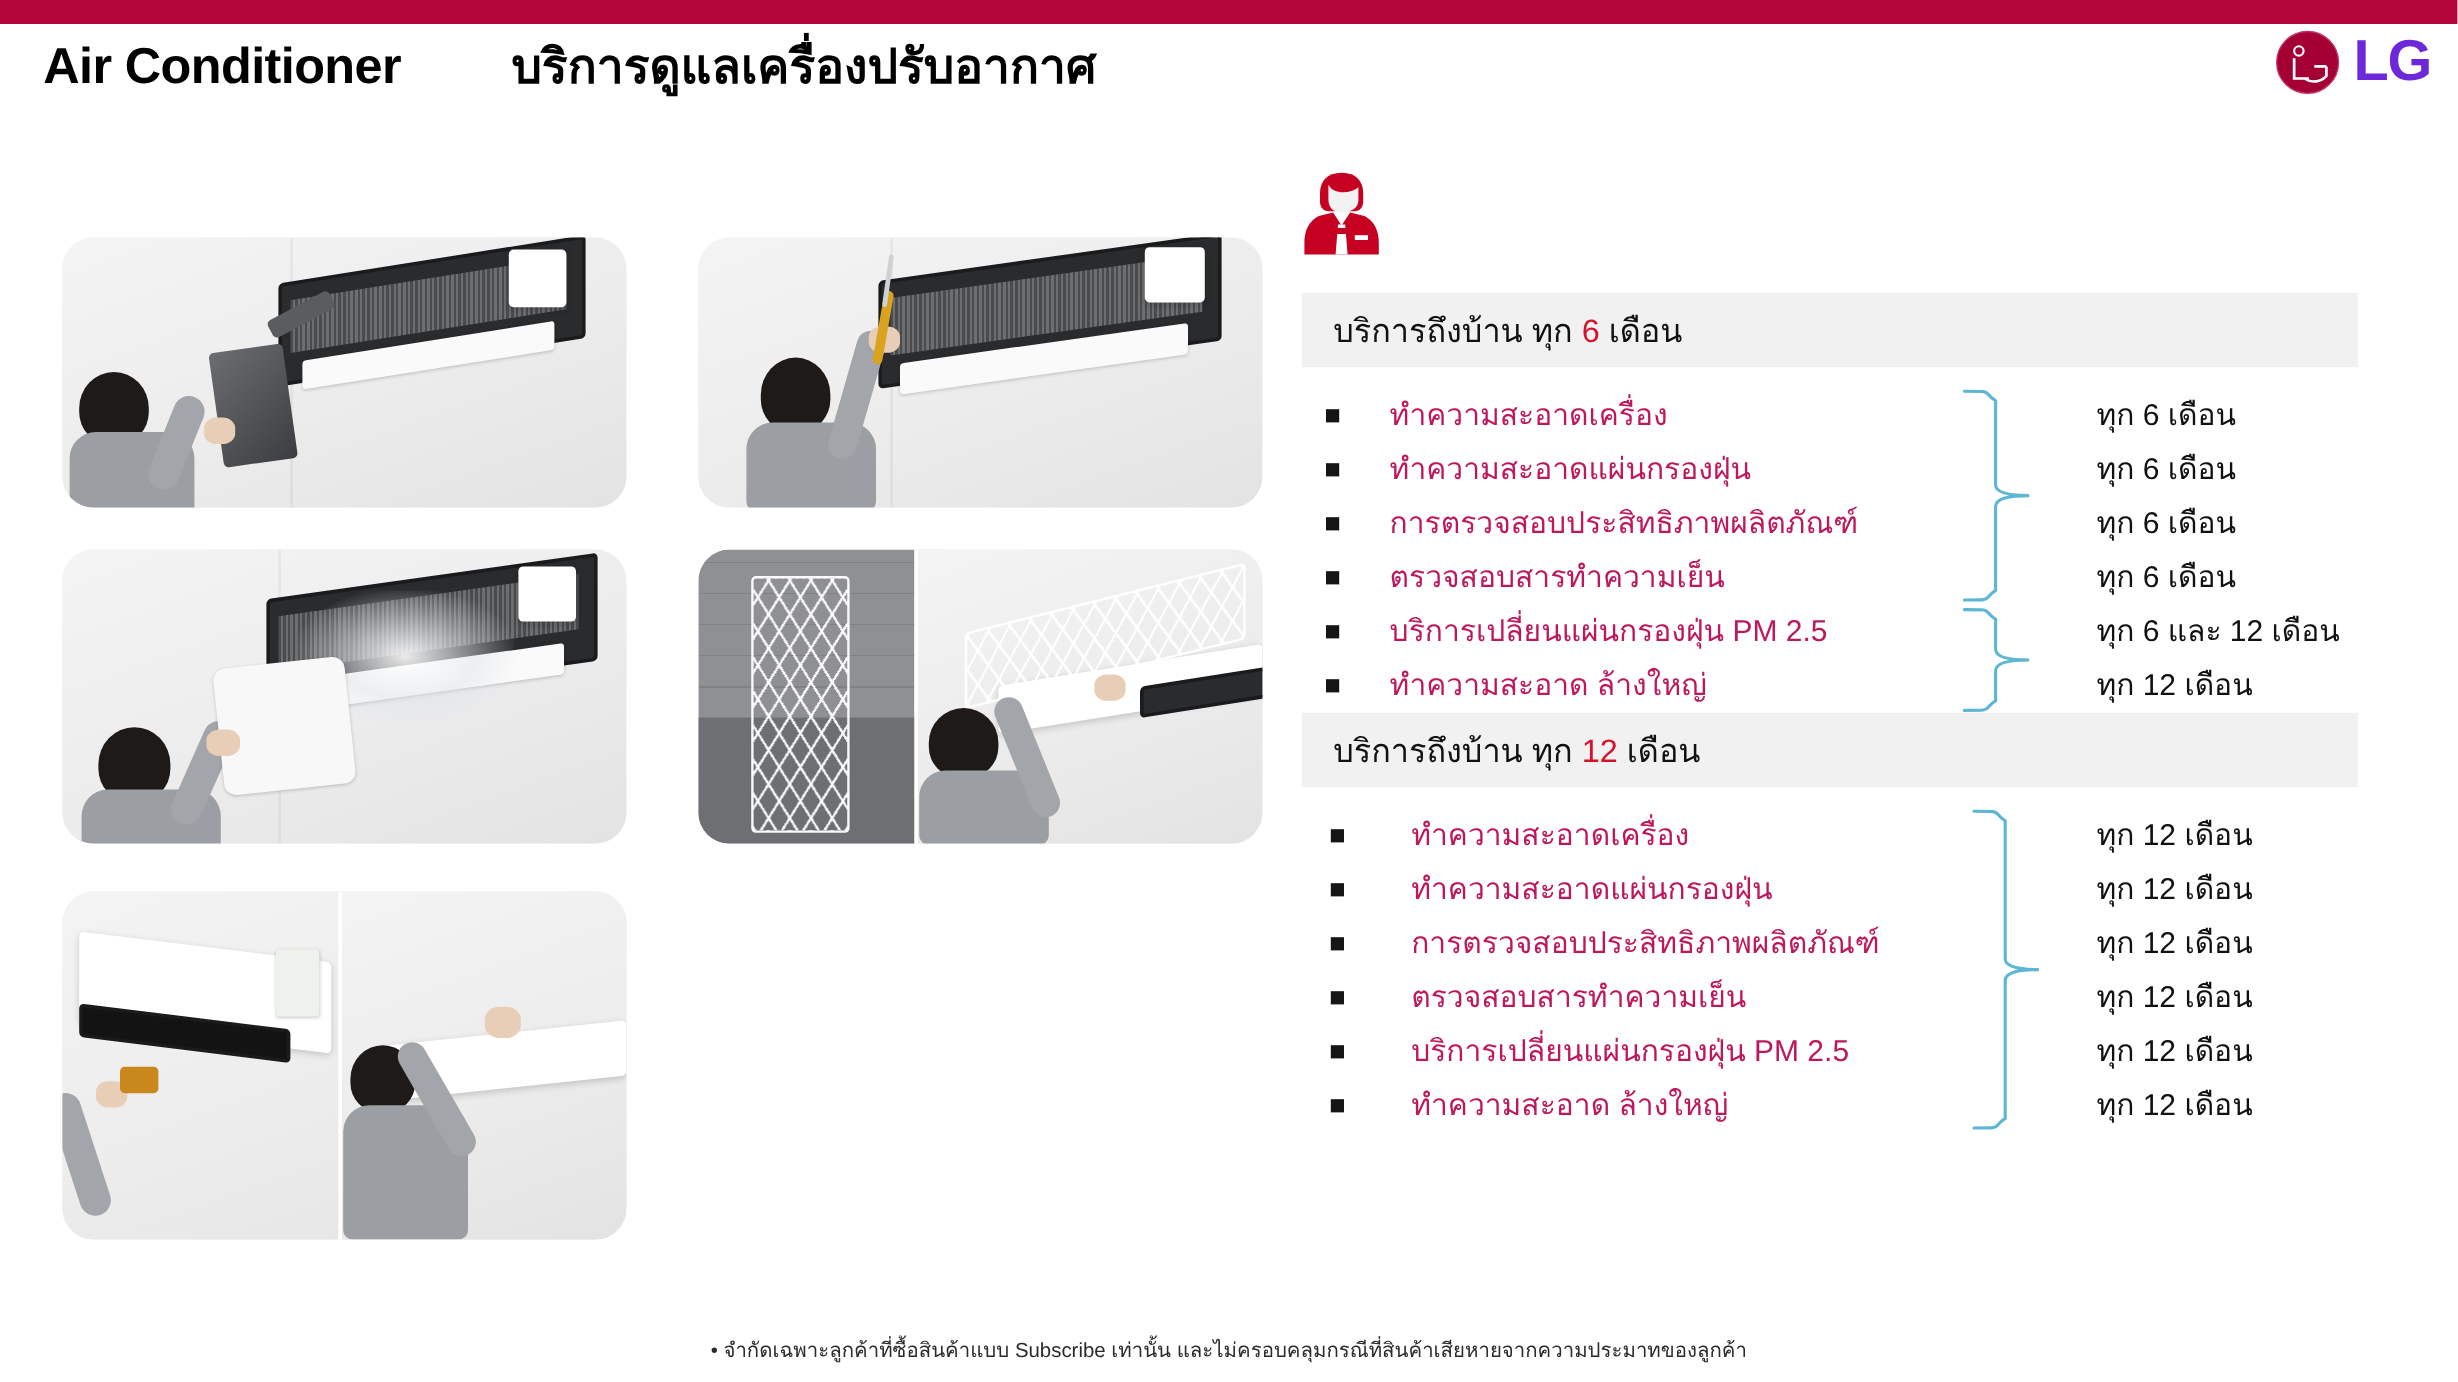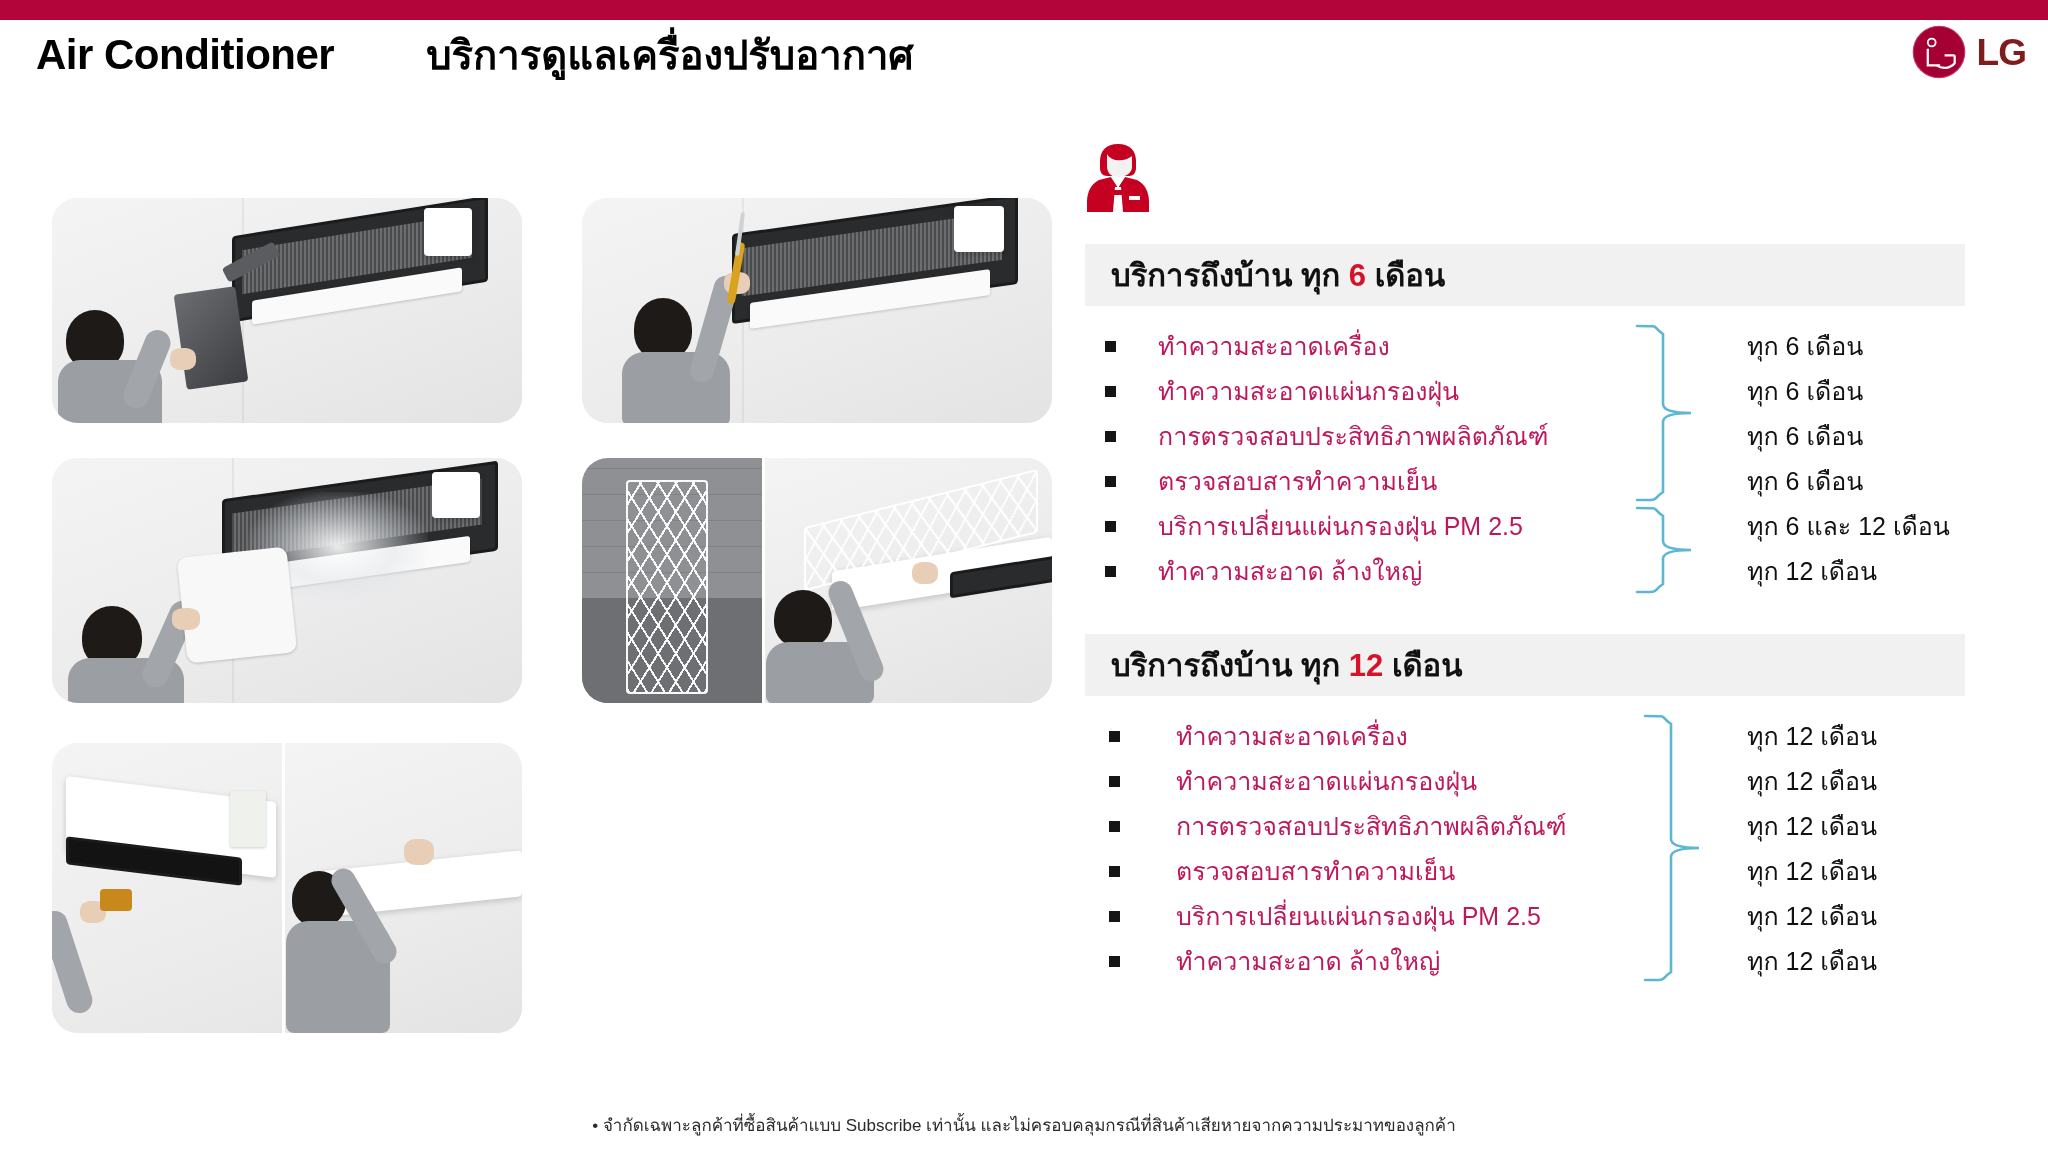--- a/index.html
+++ b/index.html
@@ -16,21 +16,21 @@
   .topbar{position:absolute;left:0;top:0;width:2048px;height:20px;background:#b4053b;}
 
   
   .hdr{position:absolute;left:36px;top:34px;display:flex;align-items:baseline;}
   .hdr-en{font-size:42px;font-weight:700;color:#000;letter-spacing:-0.5px;line-height:1;}
   .hdr-th{font-size:40px;font-weight:700;color:#000;margin-left:92px;line-height:1;}
 
   
   .lg-logo{position:absolute;right:22px;top:24px;display:flex;align-items:center;gap:10px;}
   .lg-mark{width:56px;height:56px;}
-  .lg-word{font-size:37px;font-weight:700;color:#7f1d1d;letter-spacing:-1px;line-height:1;}
+  .lg-word{font-size:48px;font-weight:700;color:#6d28d9;letter-spacing:-1px;line-height:1;}
 
   
   .photos{position:absolute;left:52px;top:198px;width:990px;height:890px;}
   .ph{position:absolute;border-radius:26px;overflow:hidden;background:#ececed;}
   .ph-1{left:0;top:0;width:470px;height:225px;}
   .ph-2{left:530px;top:0;width:470px;height:225px;}
   .ph-3{left:0;top:260px;width:470px;height:245px;}
   .ph-4{left:530px;top:260px;width:470px;height:245px;}
   .ph-5{left:0;top:545px;width:470px;height:290px;}
 
@@ -56,42 +56,42 @@
   .split-line{position:absolute;top:0;bottom:0;width:3px;background:#ffffff;}
 
   
   .right{position:absolute;left:1085px;top:140px;width:880px;}
 
   .svc-hdr{display:flex;align-items:center;gap:22px;margin-bottom:30px;}
   .svc-icon{width:66px;height:74px;flex:0 0 auto;}
   .svc-hdr-txt{font-size:37px;font-weight:600;color:#111;line-height:1.1;}
 
   .panel{background:#f1f1f1;height:62px;display:flex;align-items:center;padding-left:26px;box-sizing:border-box;}
-  .panel-title{font-size:31px;font-weight:700;color:#111;text-align:right;}
+  .panel-title{font-size:27px;font-weight:400;color:#111;text-align:right;}
   .panel-title .num{color:#d5142c;}
 
   .rows{position:relative;padding-top:18px;}
   .row{display:flex;align-items:center;height:45px;}
   .bullet{width:11px;height:11px;background:#151515;flex:0 0 auto;}
   .row-label{font-size:25px;color:#be185d;line-height:1;}
   .row-value{font-size:25px;color:#111;line-height:1;position:absolute;}
 
   
   .s1 .bullet{margin-left:20px;}
   .s1 .row-label{margin-left:42px;}
   .s1 .row-value{left:662px;}
 
   
   .s2 .bullet{margin-left:24px;}
   .s2 .row-label{margin-left:56px;}
   .s2 .row-value{left:662px;}
 
   .brace{position:absolute;pointer-events:none;}
 
-  .sec2{margin-top:40px;}
+  .sec2{}
 
   
   .footnote{position:absolute;left:0;right:0;bottom:14px;text-align:center;
             font-size:17px;color:#2b2b2b;}
 </style>
 </head>
 <body>
 
 <div class="slide">
 

